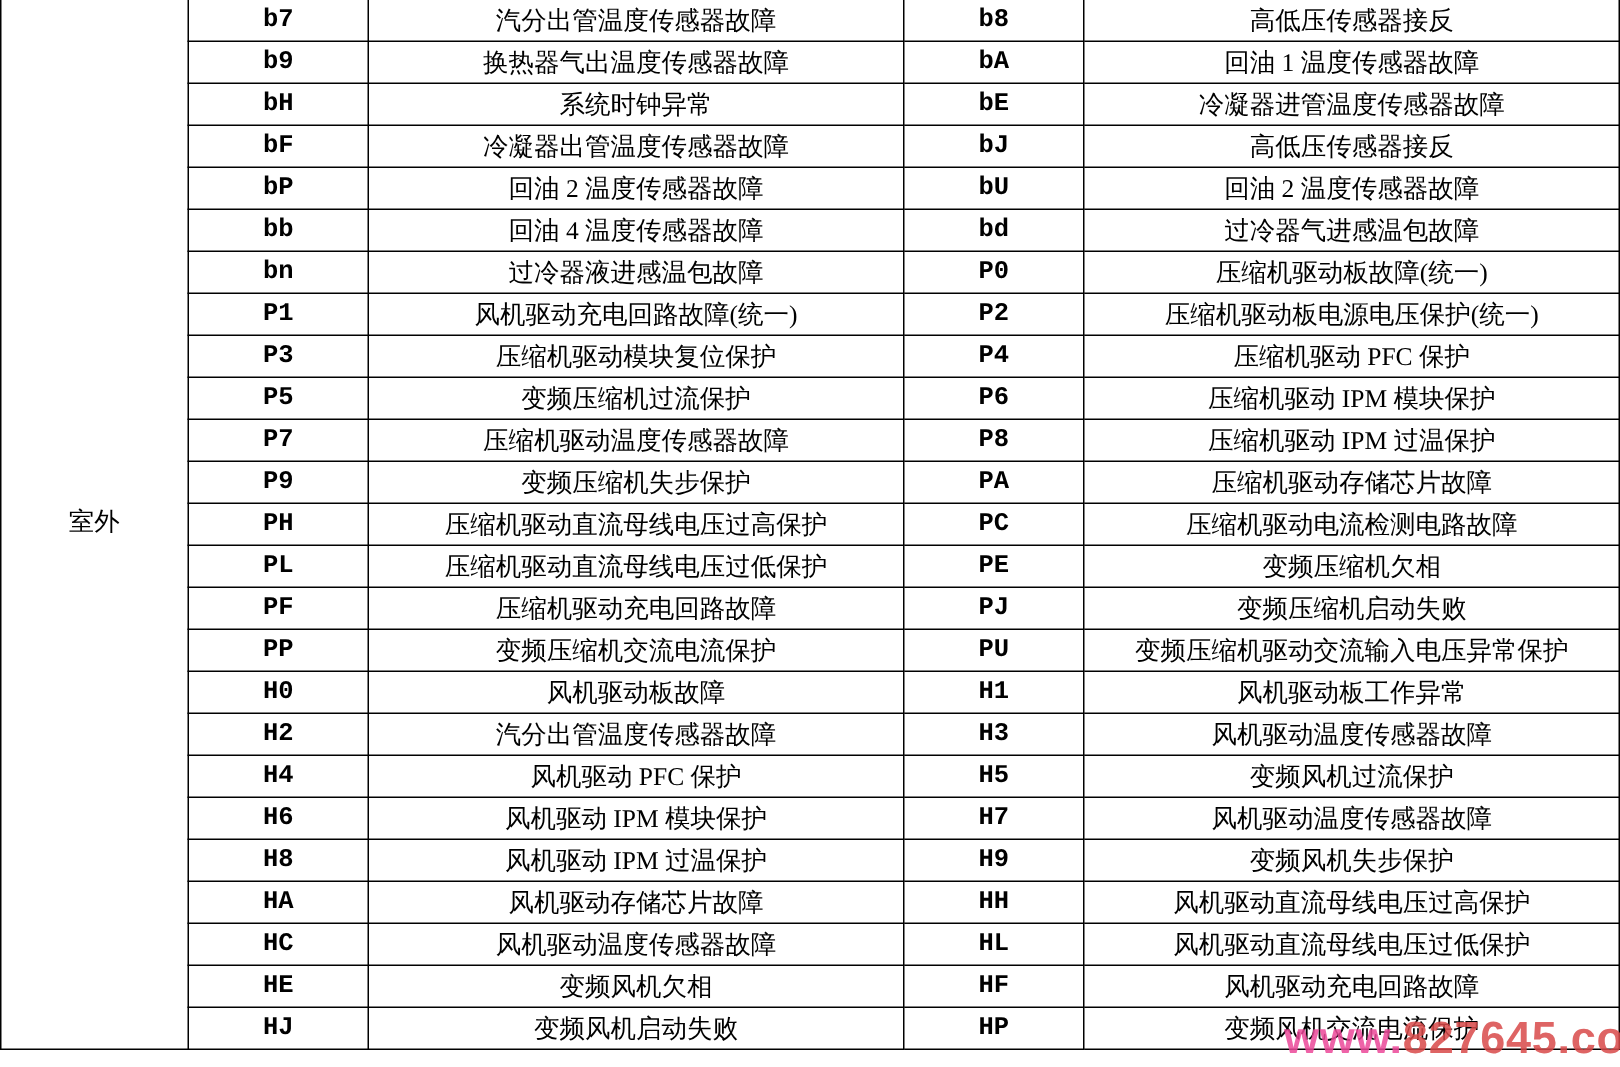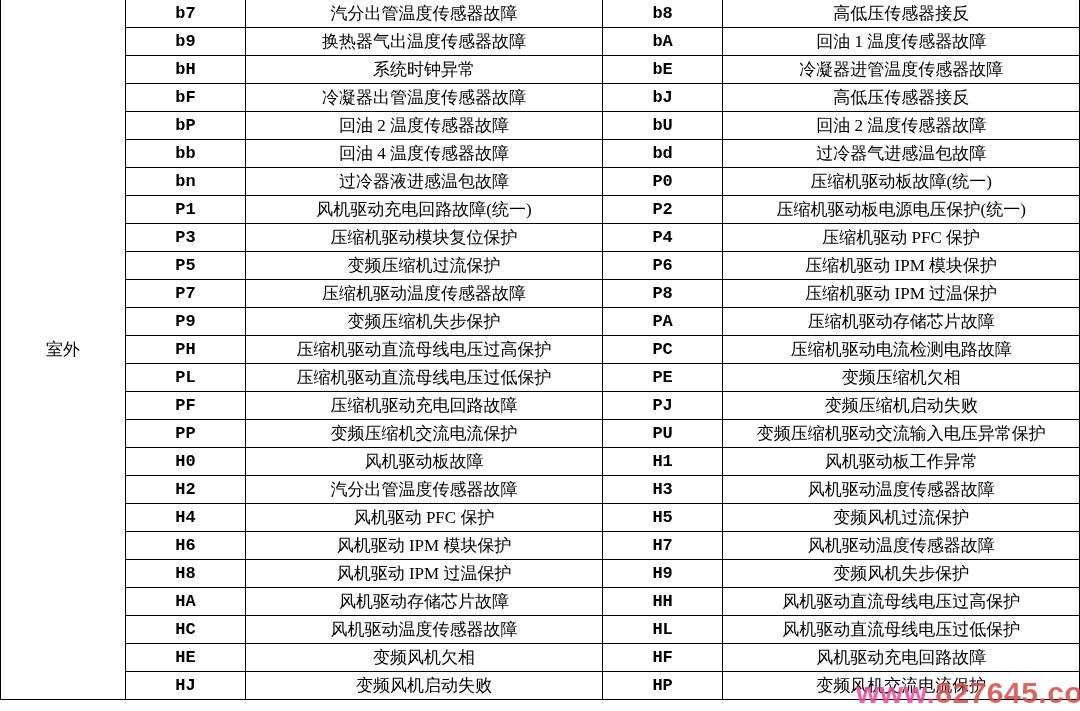--- a/index.html
+++ b/index.html
@@ -36,20 +36,21 @@
     text-align: center;
     vertical-align: middle;
     color: #000000;
     overflow: hidden;
     white-space: nowrap;
   }
   td.cat {
     width: 108px;
     border-left: none;
     font-size: 18px;
+    font-family: Liberation Mono, monospace;
   }
   td.code {
     width: 104px;
     font-weight: bold;
     font-family: Liberation Mono, monospace;
     margin-top: 31px;
   }
   td.desc {
     width: 318px;
   }

